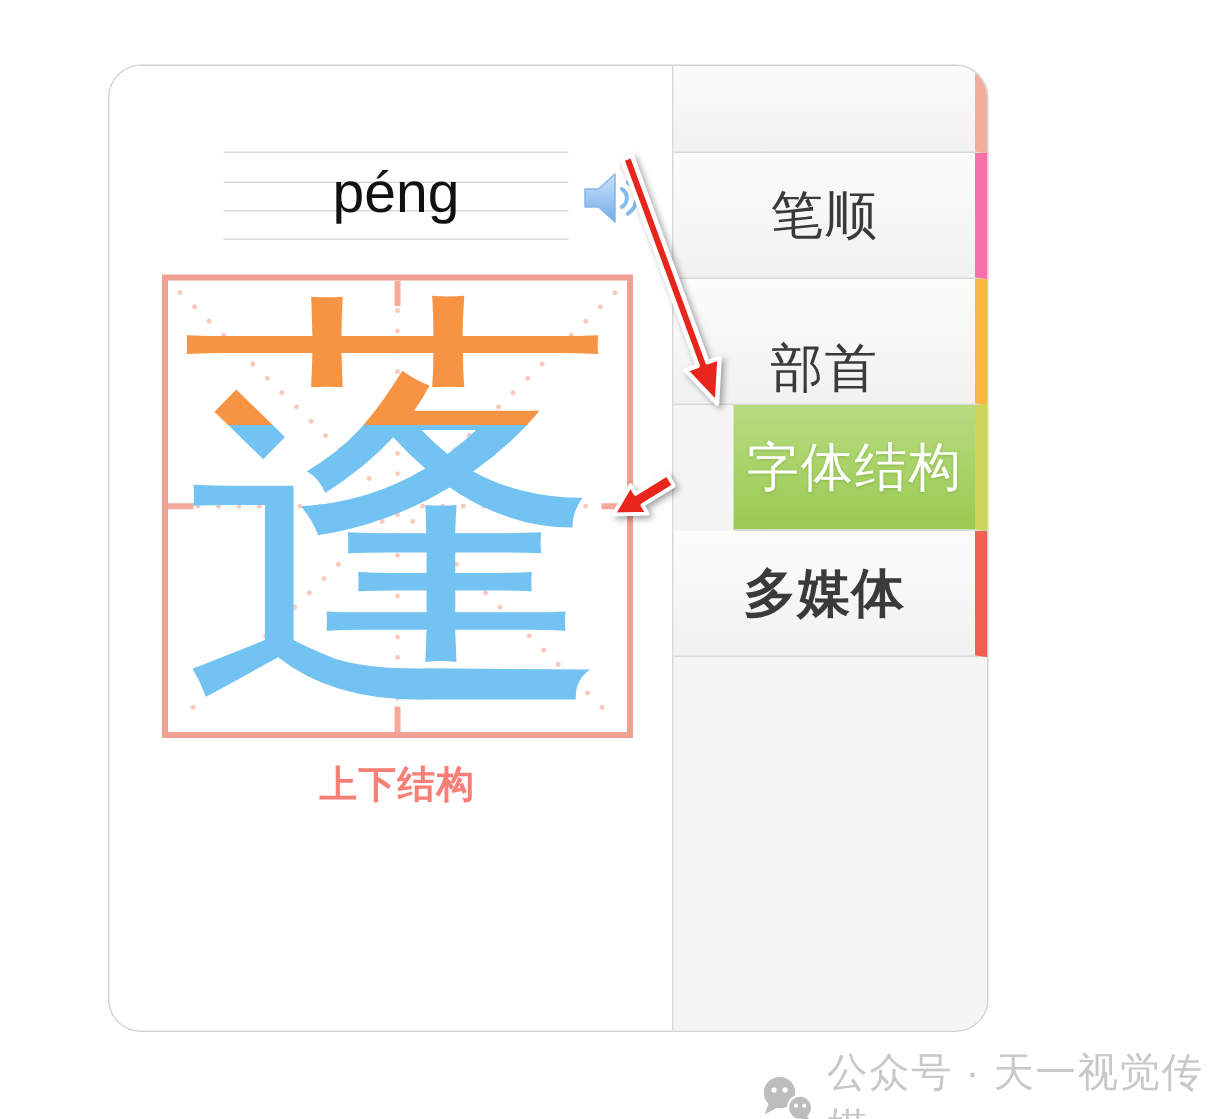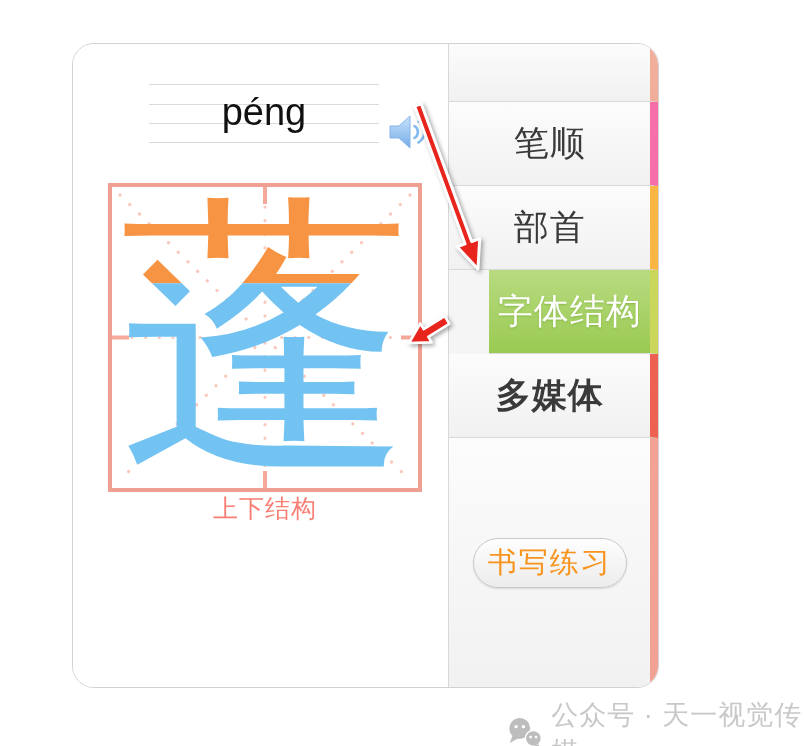--- a/index.html
+++ b/index.html
@@ -7,39 +7,39 @@
               font-family:"Liberation Sans", sans-serif; position:relative; }
 
   .card { position:absolute; left:72px; top:43px; width:587px; height:645px;
           border:1px solid #d2d2d2; border-radius:22px; overflow:hidden;
           background:#ffffff; display:flex; }
 
   
   .main { position:relative; width:377px; height:100%; background:#ffffff;
           border-right:1px solid #d8d8d8; }
 
-  .pinyin-block { position:absolute; left:76px; top:40px; width:230px; height:59px; }
+  .pinyin-block { position:absolute; left:76px; top:57px; width:230px; height:59px; }
   .pinyin-line { position:absolute; left:0; width:100%; height:1px; background:#dadada; }
   .pl0{top:0} .pl1{top:20px} .pl2{top:39px} .pl3{top:58px}
   .pinyin-text { position:absolute; left:0; top:0; width:100%; height:59px;
                  line-height:56px; text-align:center; font-size:38px; color:#111; }
 
   .speaker { position:absolute; left:314px; top:68px; width:42px; height:40px; cursor:pointer; }
 
   .charbox { position:absolute; left:35px; top:139px; width:314px; height:309px;
              border:4px solid #EFA093; background:#ffffff; }
   .charbox svg.grid { position:absolute; left:0; top:0; }
   .glyph-layer { position:absolute; left:0; top:0; width:306px; height:301px;
                  display:flex; align-items:center; justify-content:center;
                  font-size:292px; line-height:1; font-weight:400; }
   .glyph-top    { clip-path: inset(0 0 68% 0); }
   .glyph-bottom { clip-path: inset(32% 0 0 0); }
 
-  .structure-label { position:absolute; left:35px; top:448px; width:314px;
-                     text-align:center; font-size:25px; color:#F87F75; letter-spacing:1px; }
+  .structure-label { position:absolute; left:35px; top:462px; width:314px;
+                     text-align:center; font-size:25px; color:#F87F75; letter-spacing:1px;font-weight:bold; }
 
   
   .sidebar { width:209px; height:100%; display:flex; flex-direction:column; background:#f5f5f5; }
   .side-sec { border-bottom:1px solid #d9d9d9; border-right:8px solid #ccc;
               background:linear-gradient(180deg,#fcfcfc 0%,#f1f1f1 100%); }
   .side-top { height:58px; }
   .side-item { height:84px; display:flex; align-items:center; justify-content:center;
                font-size:35px; color:#3a3a3a; cursor:pointer; letter-spacing:1px; }
   .side-item.active { background:linear-gradient(180deg,#b8db80 0%,#9aca52 100%);
                       color:#ffffff; text-shadow:0 1px 2px rgba(106,160,40,.55); }
@@ -108,37 +108,34 @@
     <div class="structure-label">上下结构</div>
   </div>
 
   <div class="sidebar">
     <div class="side-sec side-top" style="border-right-color: rgb(240, 174, 155);"></div>
 
     <div class="side-sec side-item" style="border-right-color: rgb(246, 111, 169); text-align: center;">
       <span>笔顺</span>
     </div>
 
-    <div class="side-sec side-item" style="border-right-color: rgb(250, 181, 66);">
+    <div class="side-sec side-item" style="border-right-color: rgb(250, 181, 66); align-items: flex-end;">
       <span>部首</span>
     </div>
 
     <div class="side-sec side-item active" style="border-right-color: rgb(203, 215, 91); margin-left: 40px;">
       <span>字体结构</span>
     </div>
 
 
 
     <div class="side-sec side-item" style="border-right-color: rgb(238, 96, 81); font-weight: bold;">
       <span>多媒体</span>
     </div>
 
-    <div class="side-sec side-bottom" style="border-right-color: rgb(242, 162, 148);">
-      <button class="practice-btn" style="color: rgb(247, 148, 30);">书写练习</button>
-    </div>
   </div>
 </div>
 
 <svg class="arrows" viewBox="0 0 805 746">
   <g style="filter:drop-shadow(2px 2px 2px rgba(0,0,0,.35))">
     <polygon points="414.7,106.2 465.1,243.9 457.1,246.8 478,269 479.7,238.6 471.7,241.5 421.3,103.8" fill="#E8251D" stroke="#ffffff" stroke-width="3" stroke-linejoin="round"></polygon>
     <polygon points="444.7,316.2 423.7,329.2 420.3,323.6 409,343 431.7,342.4 428.3,336.8 449.3,323.8" fill="#E8251D" stroke="#ffffff" stroke-width="2.6" stroke-linejoin="round"></polygon>
   </g>
 </svg>
 

